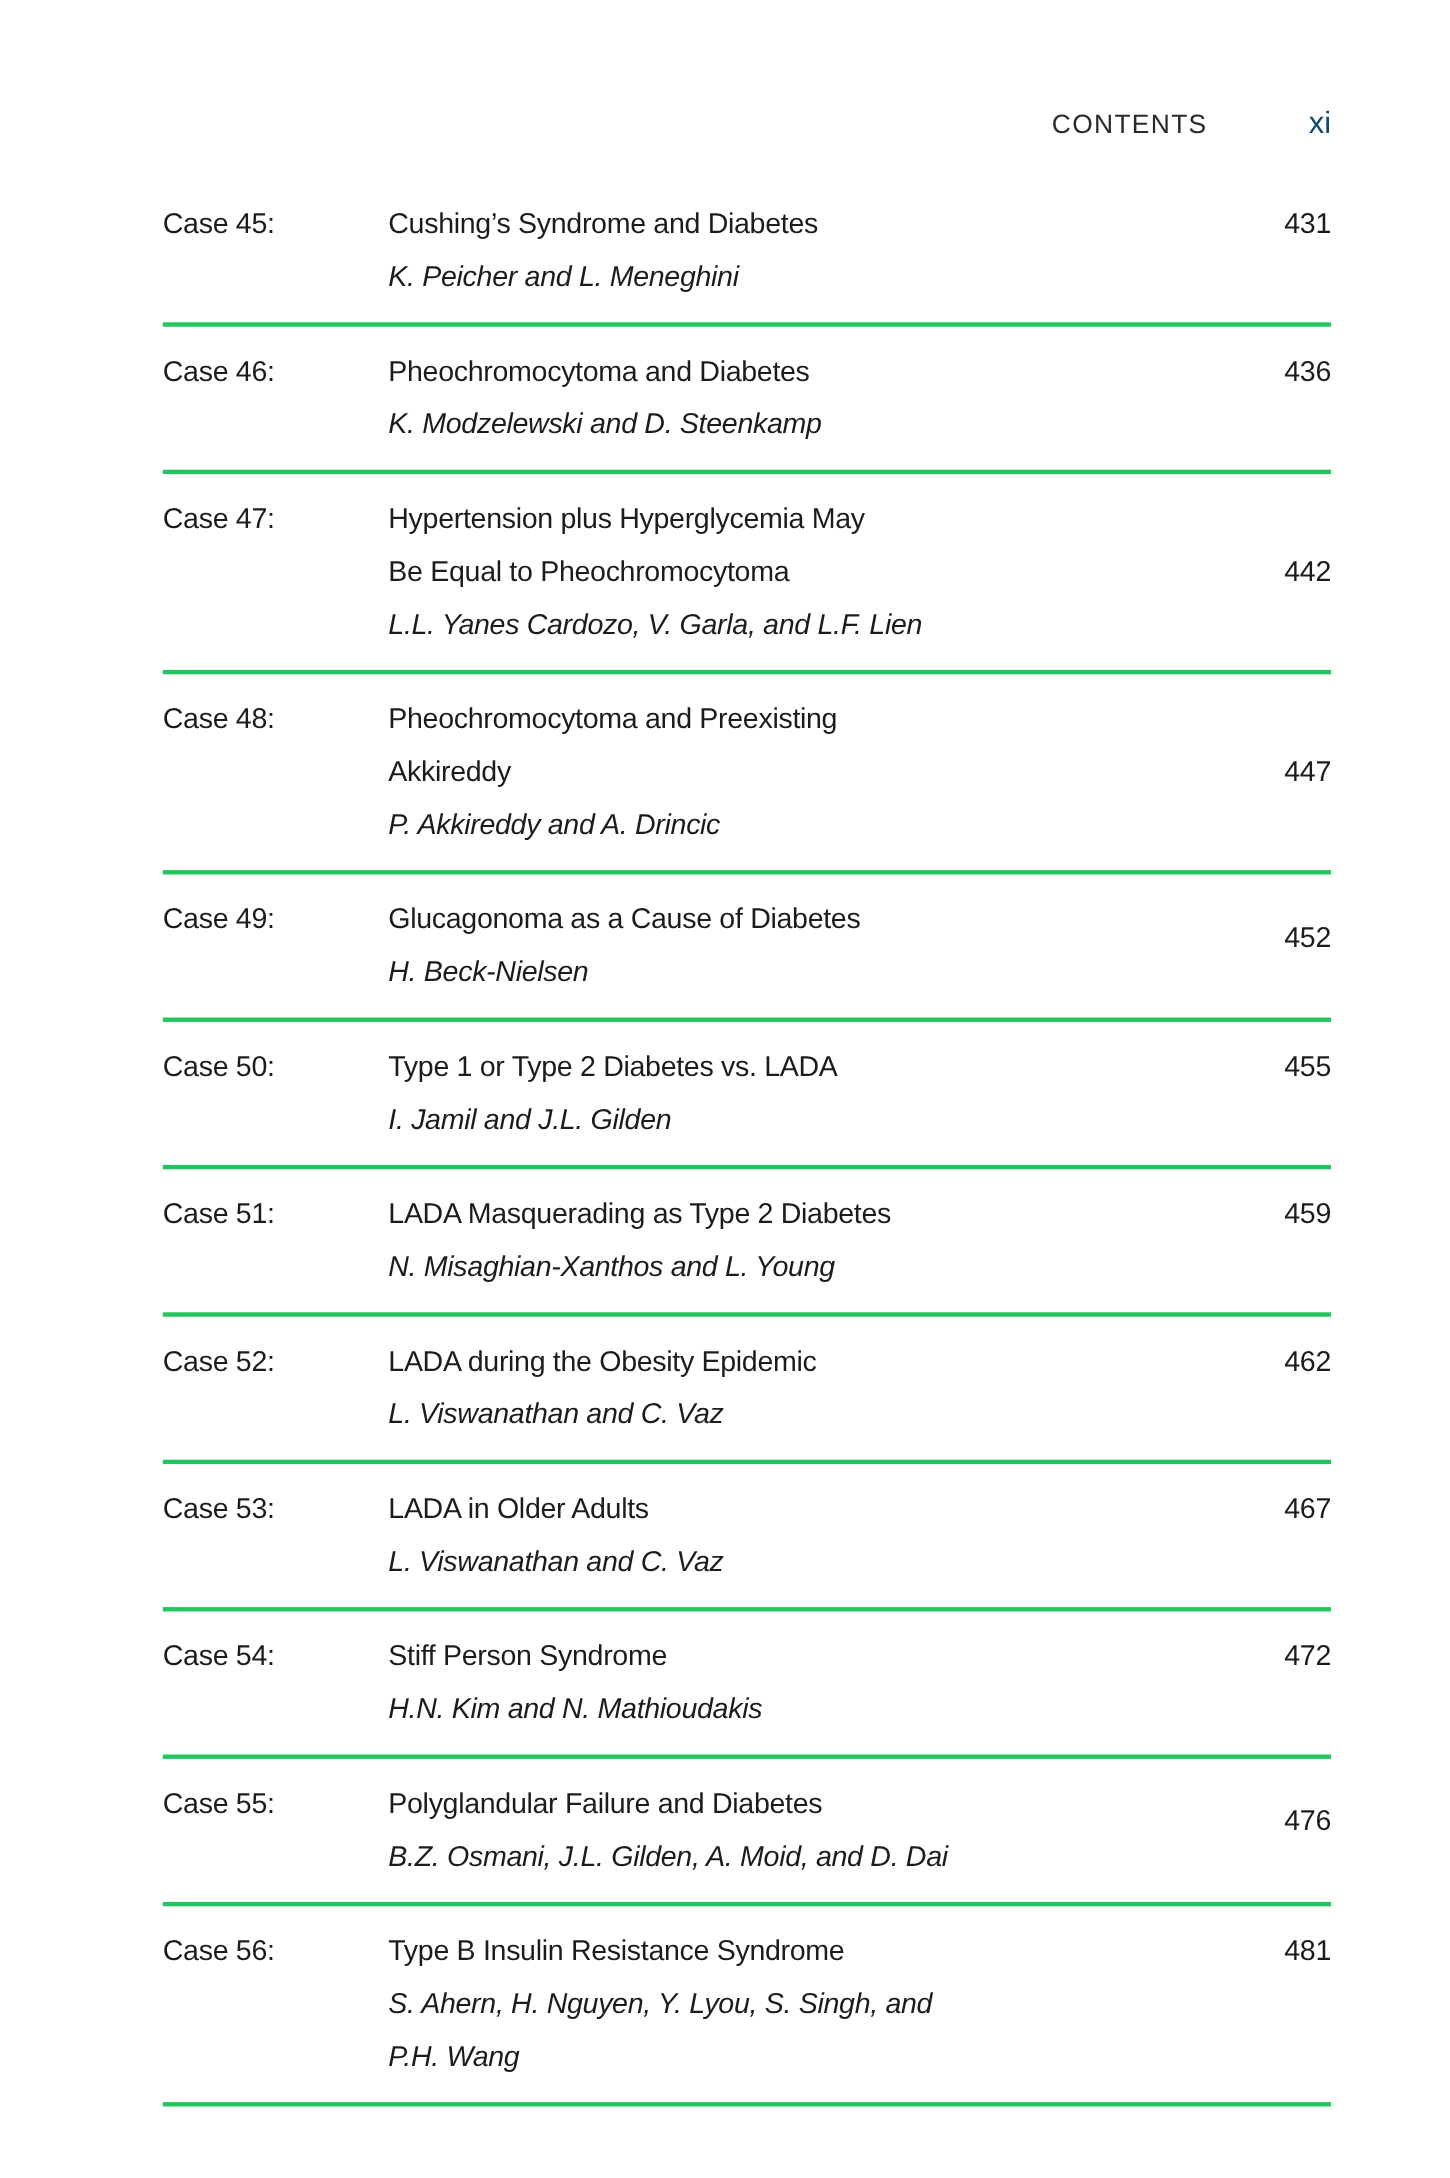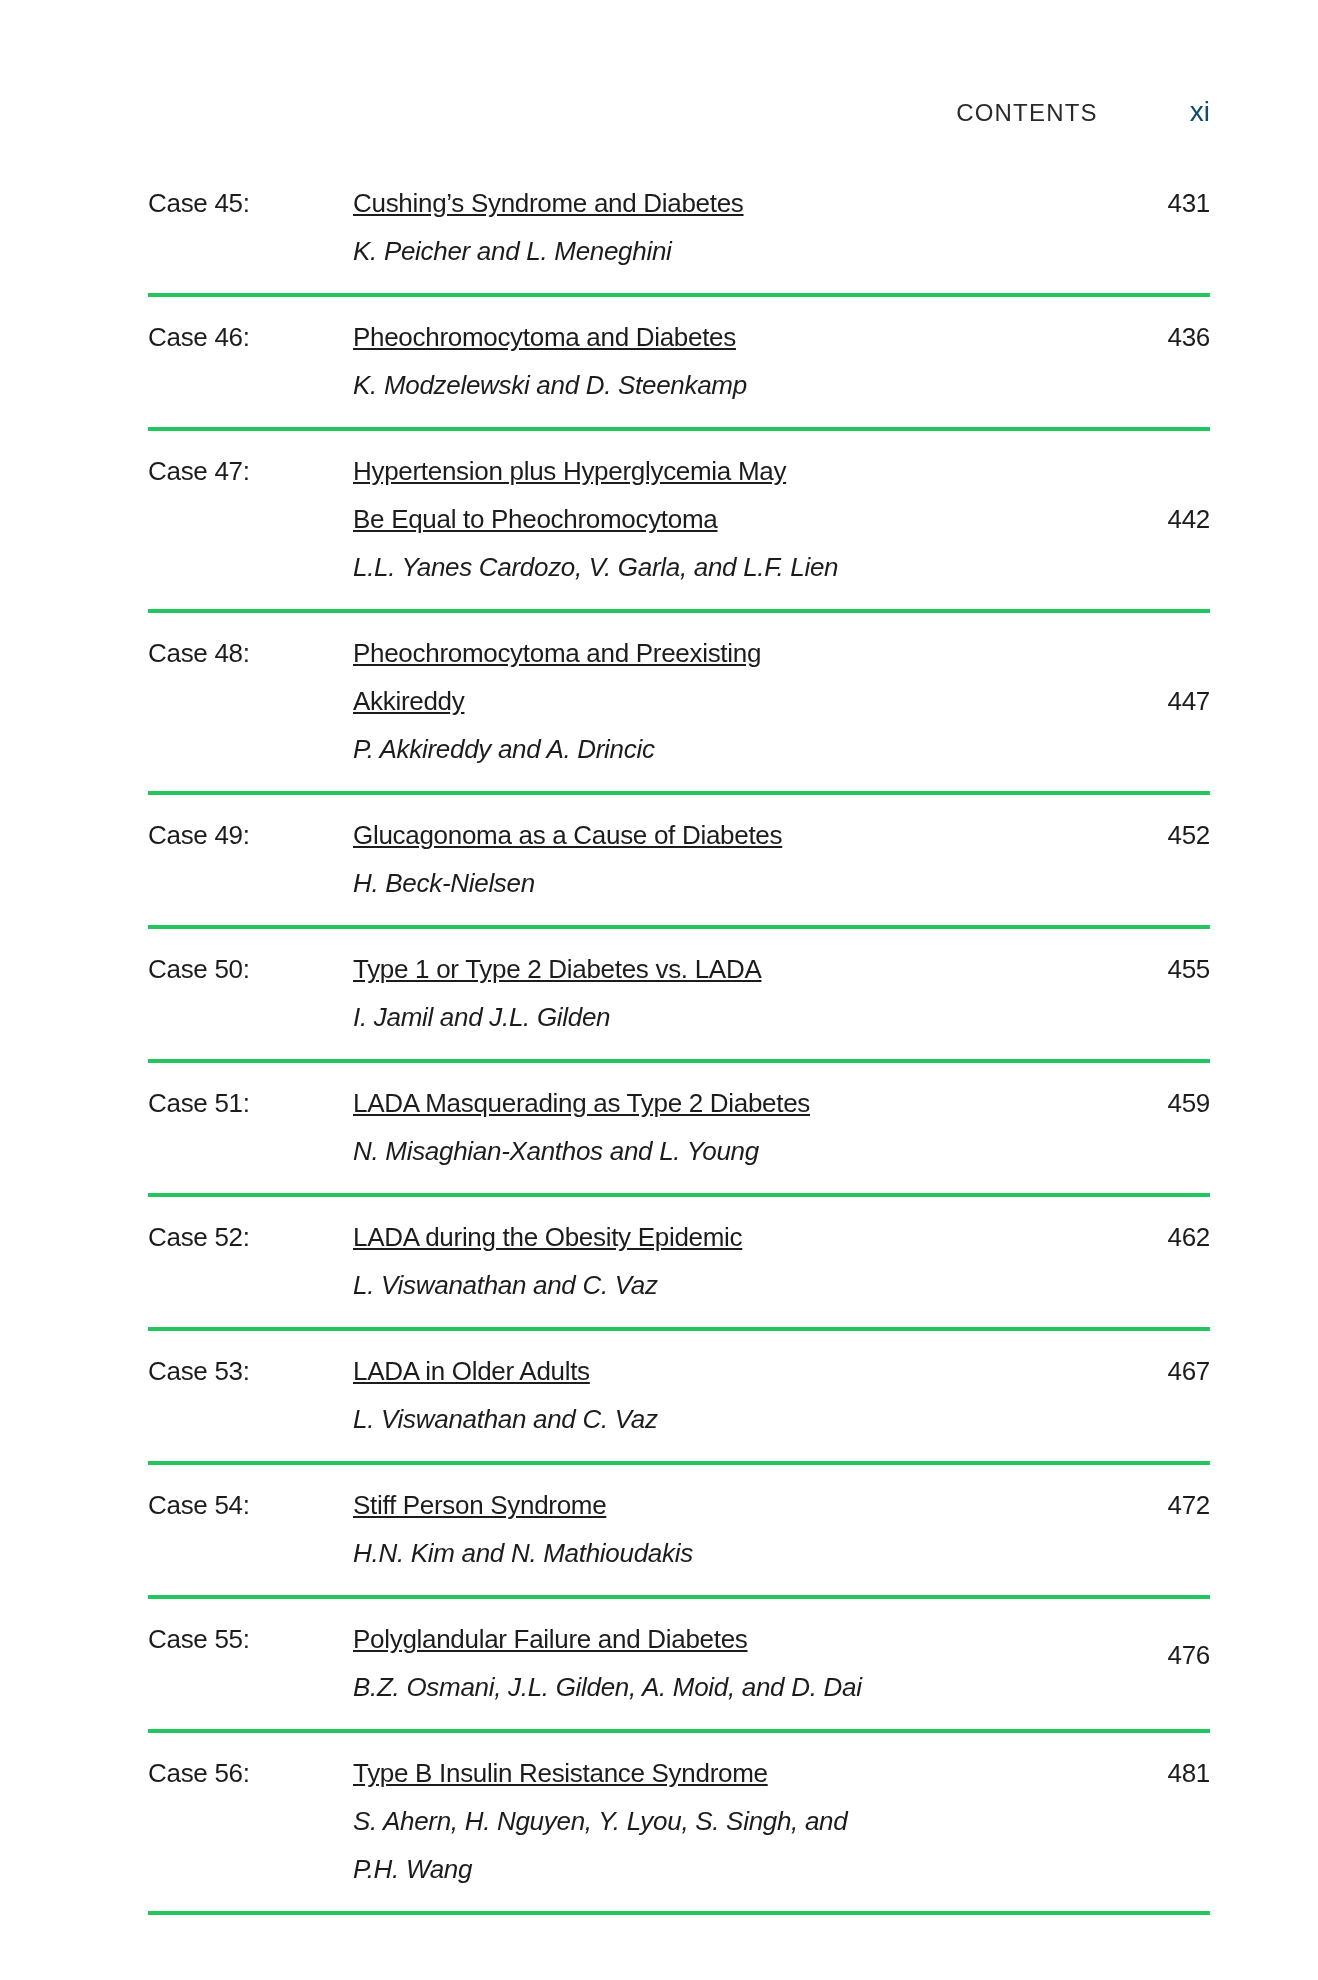--- a/index.html
+++ b/index.html
@@ -46,21 +46,20 @@
     border-bottom: 4px solid #22c55e;
     font-size: 26px;
     line-height: 48px;
     letter-spacing: -0.3px;
   }
   .case-label {
     white-space: nowrap;
   }
   .title-block .t-line {
     white-space: nowrap;
-    text-decoration: underline;
   }
   .title-block .a-line {
     font-style: italic;
     white-space: nowrap;
   }
   .page-num {
     text-align: right;
     align-self: start;
     white-space: nowrap;
   }
@@ -113,21 +112,21 @@
         </div>
       <div class="page-num" style="margin-top: 48px;">447</div>
     </div>
 
     <div class="toc-entry">
       <div class="case-label">Case 49:</div>
       <div class="title-block">
           <div class="t-line">Glucagonoma as a Cause of Diabetes</div>
           <div class="a-line">H. Beck-Nielsen</div>
         </div>
-      <div class="page-num" style="margin-top: 0px;">452</div>
+      <div class="page-num" style="margin-top: 17px;">452</div>
     </div>
 
     <div class="toc-entry">
       <div class="case-label">Case 50:</div>
       <div class="title-block">
           <div class="t-line">Type 1 or Type 2 Diabetes vs. LADA</div>
           <div class="a-line">I. Jamil and J.L. Gilden</div>
         </div>
       <div class="page-num" style="margin-top: 0px;">455</div>
     </div>

